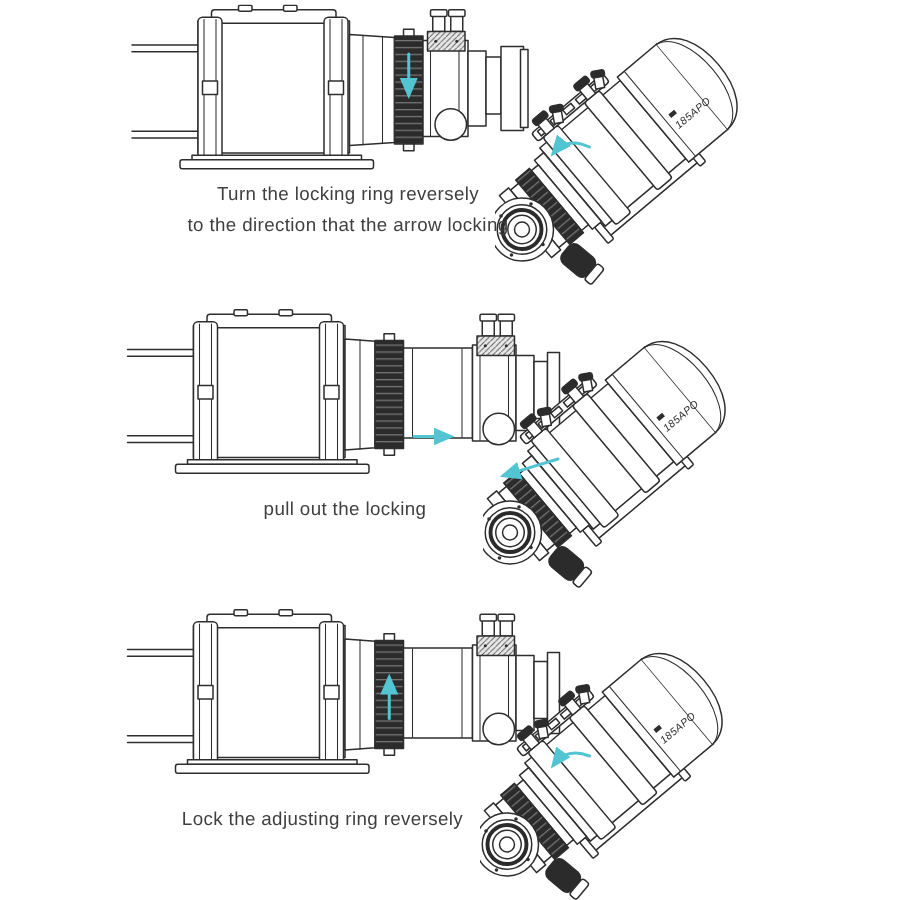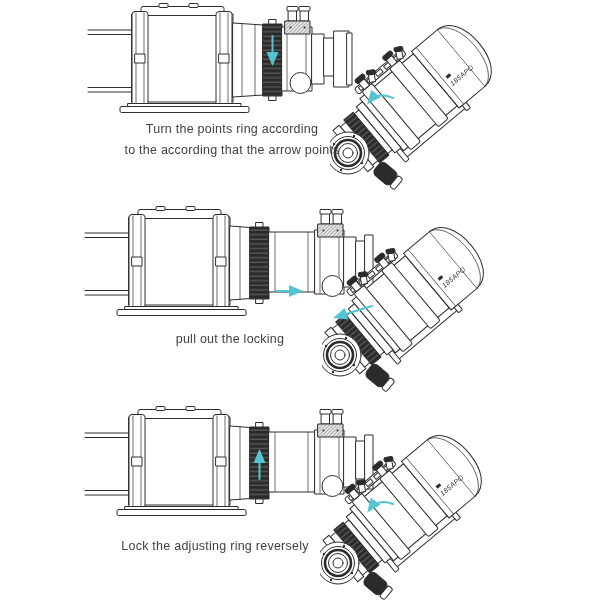--- a/index.html
+++ b/index.html
@@ -235,22 +235,22 @@
   <div>
     <svg class="abs" style="left:85px;top:3px" width="270" height="112" viewBox="0 0 270 112">
       <use href="#s-side-r"></use>
       <path class="arw" d="M187.5,33 V60" marker-end="url(#ah)"></path>
     </svg>
     <svg class="abs" style="left:330px;top:0px" width="270" height="215" viewBox="0 0 270 215">
       <use href="#s-3d"></use>
       <path class="arw" d="M63,98 Q48,91 39,102" marker-end="url(#ah)"></path>
     </svg>
     <div class="caption" style="left:72px;top:119px;width:320px">
-      <div>Turn the points ring according</div>
-      <div>to the according that the arrow points</div>
+      <div>Turn the locking ring reversely</div>
+      <div>to the direction that the arrow locking</div>
     </div>
   </div>
 
   <div>
     <svg class="abs" style="left:82px;top:206px" width="292" height="112" viewBox="0 0 292 112">
       <use href="#s-side-e"></use>
       <path class="arw" d="M194,85 H218" marker-end="url(#ah)"></path>
     </svg>
     <svg class="abs" style="left:322px;top:202px" width="270" height="215" viewBox="0 0 270 215">
       <use href="#s-3d"></use>

